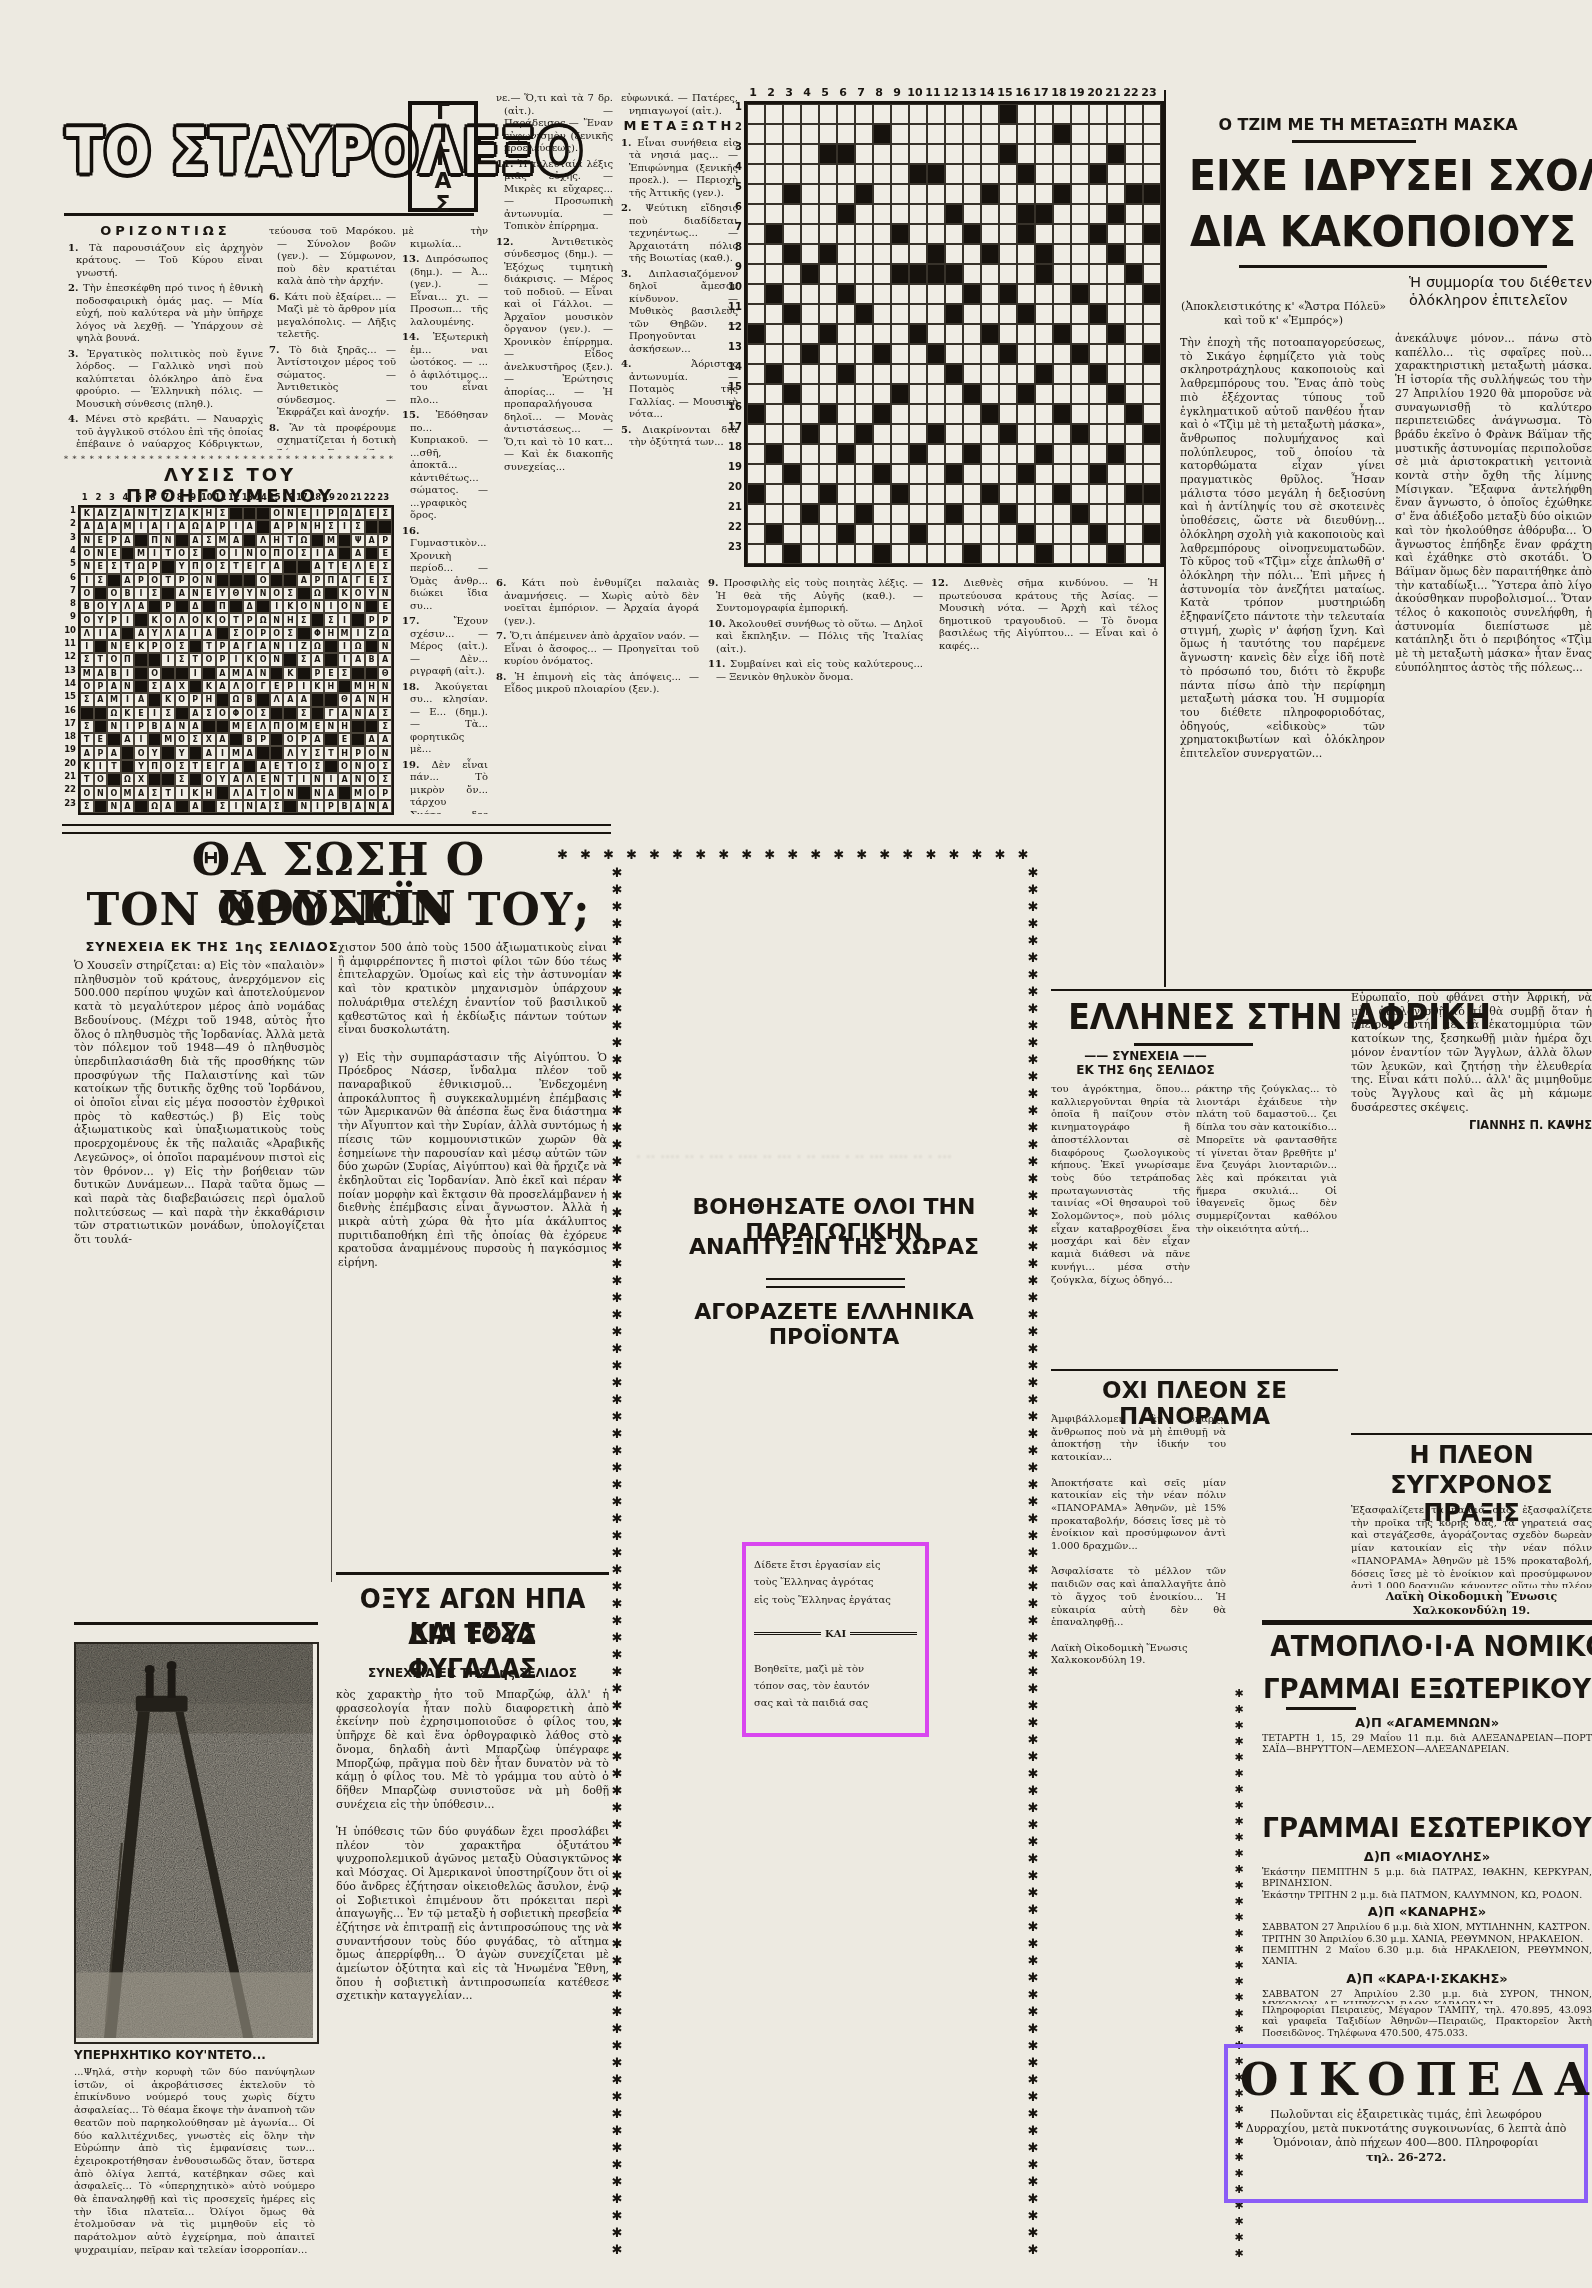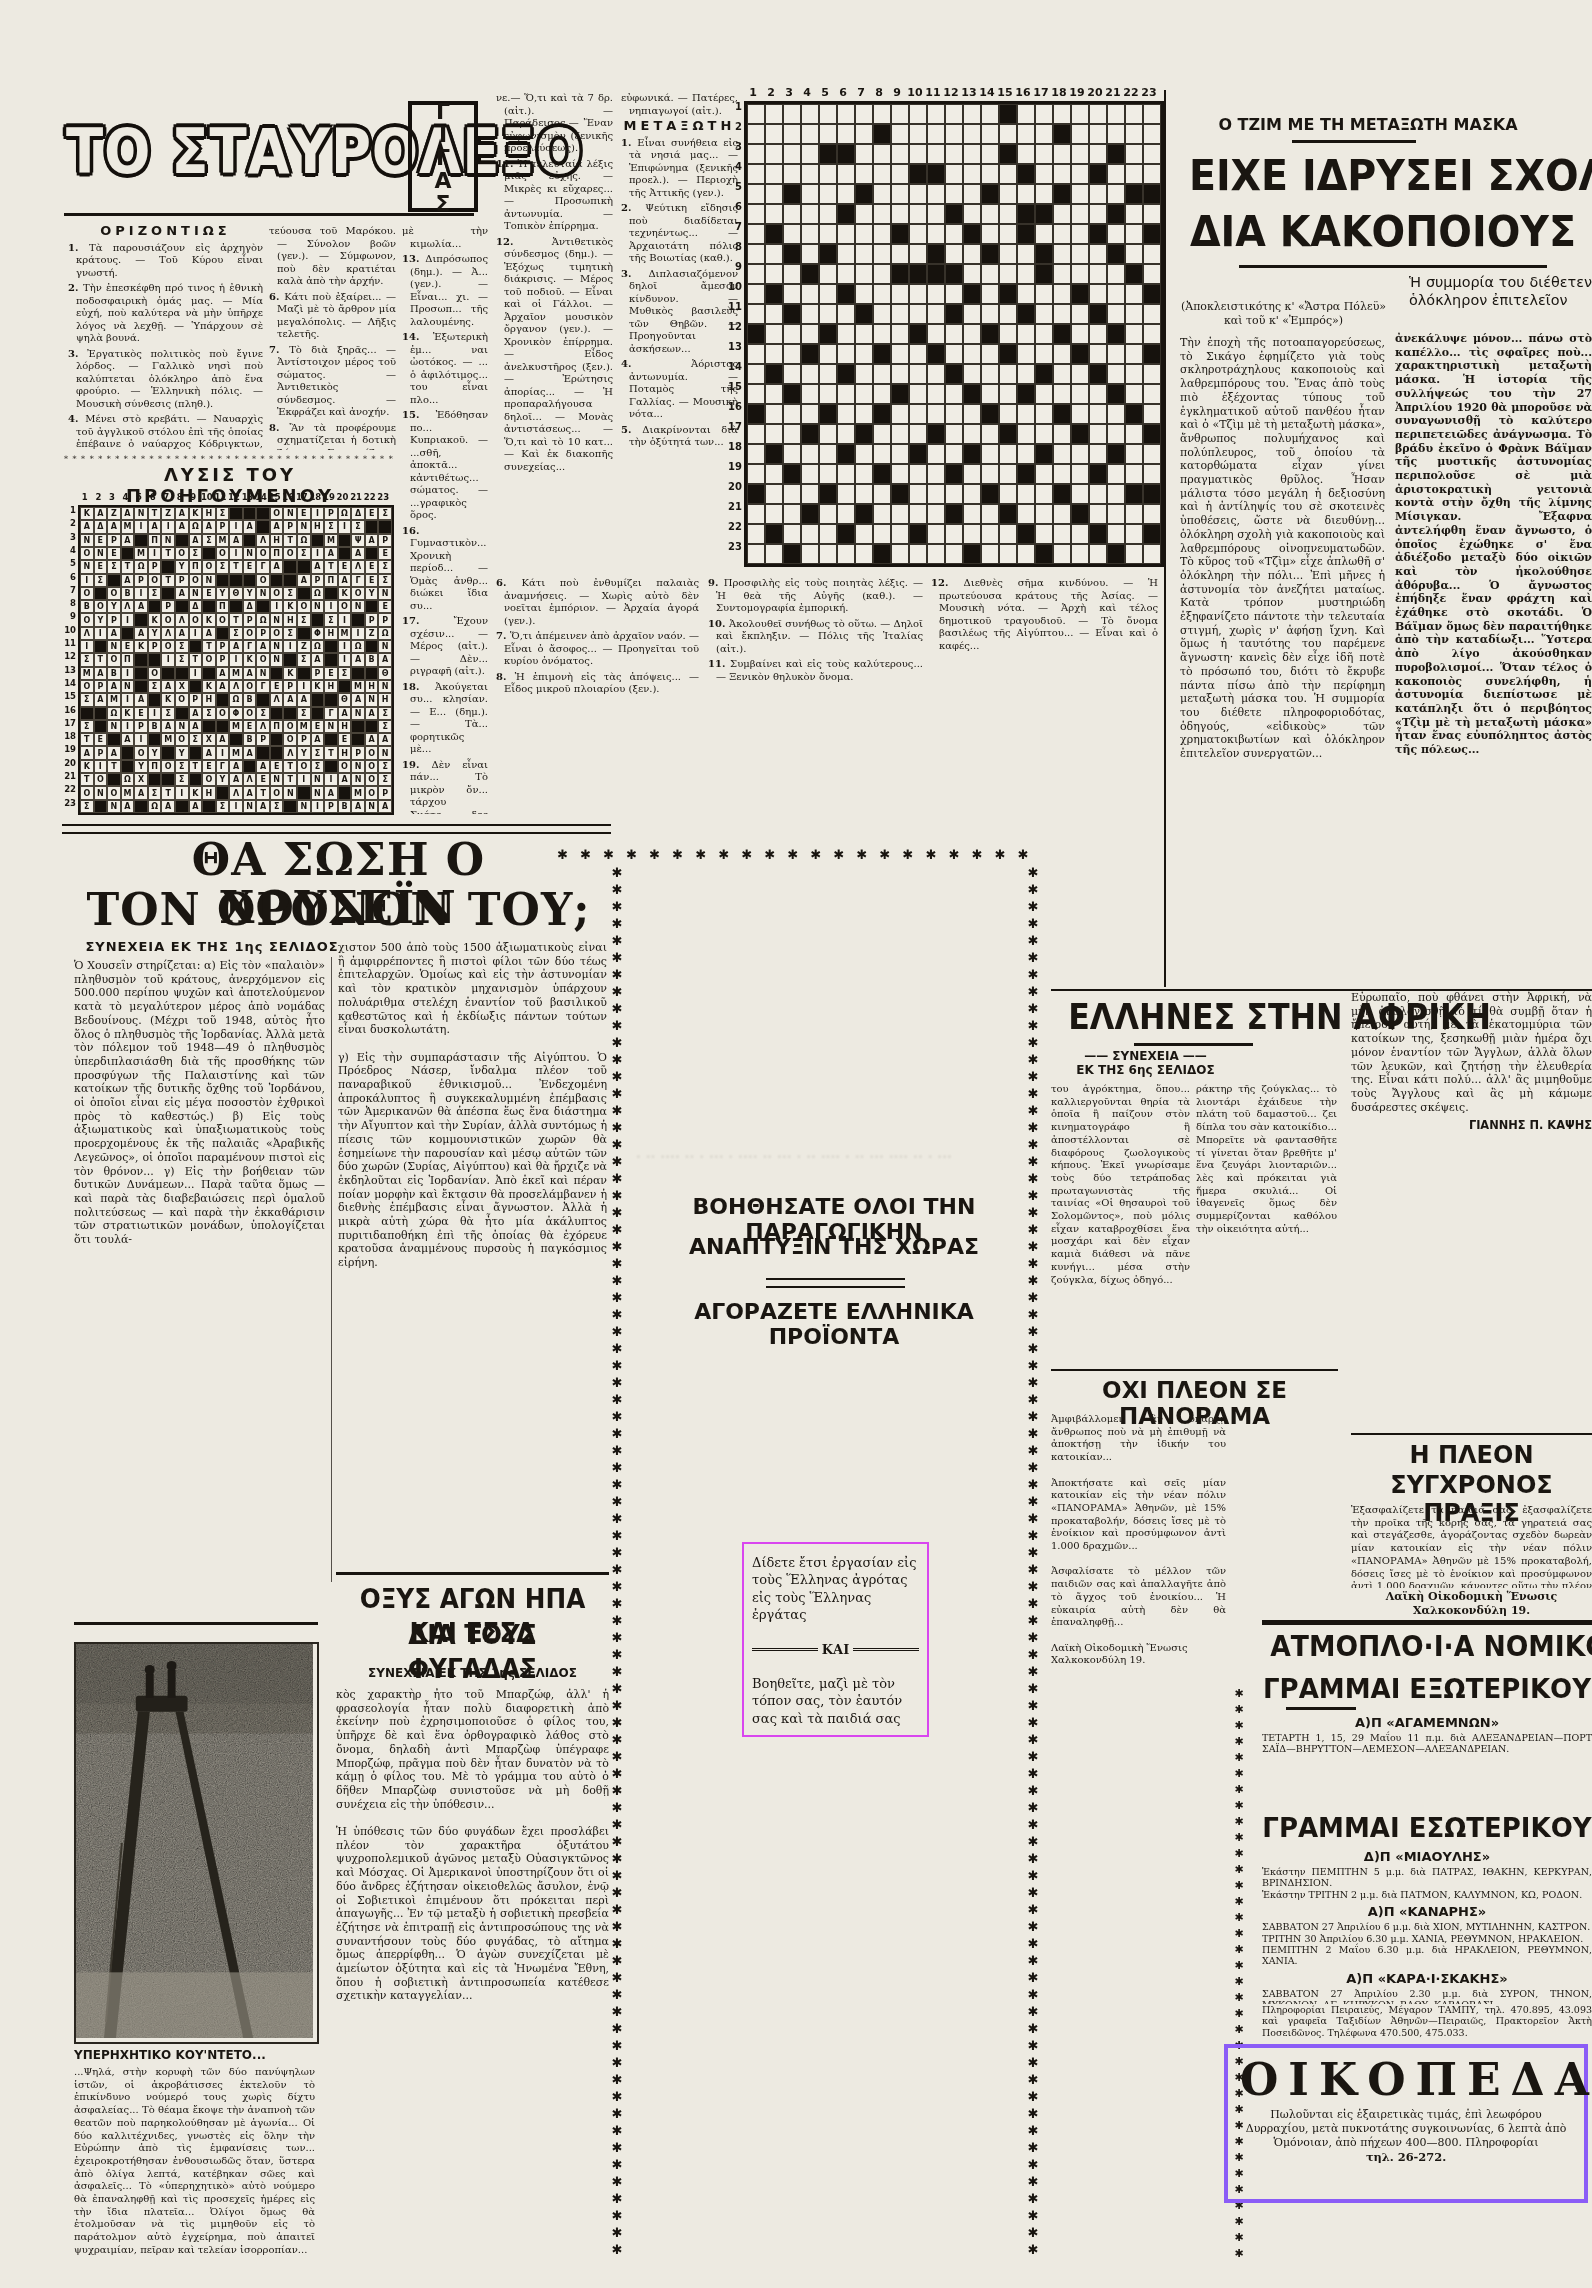--- a/index.html
+++ b/index.html
@@ -66,21 +66,21 @@
   #jim-krule{left:1292px;top:140px;width:124px;height:3px;}
   #jim-h1,#jim-h2{left:1172px;width:422px;height:56px;font-family:"DejaVu Sans",sans-serif;
     font-weight:900;font-size:43px;line-height:52px;text-align:center;transform:scaleX(.92);
     transform-origin:center;white-space:nowrap;}
   #jim-h1{top:149px;} #jim-h2{top:205px;}
   #jim-hrule{left:1239px;top:265px;width:308px;height:3px;}
   #jim-sub{left:1409px;top:273px;width:183px;height:56px;font-family:"DejaVu Sans",sans-serif;
     font-weight:normal;font-size:14.4px;line-height:18px;}
   #jim-credit{left:1180px;top:300px;width:207px;height:34px;font-size:11px;line-height:14px;}
   #jim-col1{left:1180px;top:336px;width:205px;height:651px;overflow:hidden;}
-  #jim-col2{left:1395px;top:332px;width:197px;height:655px;overflow:hidden;font-weight:bold;}
+  #jim-col2{left:1395px;top:332px;width:197px;height:655px;overflow:hidden;}
   #jim-brule{left:1051px;top:989px;width:541px;height:2px;}
   
   #h-drule{left:62px;top:824px;width:549px;height:6px;border-top:2px solid #18140f;border-bottom:2px solid #18140f;}
   #hus-h1,#hus-h2{left:66px;width:545px;height:50px;font-weight:900;font-size:44px;line-height:48px;
     text-align:center;font-family:"DejaVu Serif",serif;letter-spacing:1px;}
   #hus-h1{top:836px;} #hus-h2{top:886px;}
   #hus-cont{left:85px;top:939px;width:254px;height:16px;font-size:13px;letter-spacing:1px;}
   #hus-vrule{left:331px;top:957px;width:1px;height:625px;background:#55504a;}
   #hus-col1{left:74px;top:959px;width:251px;height:655px;overflow:hidden;}
   #hus-col2{left:338px;top:941px;width:269px;height:623px;overflow:hidden;}
@@ -100,22 +100,22 @@
   #stars-top{left:557px;top:846px;width:484px;height:18px;white-space:nowrap;letter-spacing:4px;}
   #stars-left{left:608px;top:864px;width:18px;height:1397px;white-space:pre-line;text-align:center;}
   #stars-right{left:1024px;top:864px;width:18px;height:1397px;white-space:pre-line;text-align:center;}
   #stars-inner{left:1231px;top:1686px;width:16px;height:573px;white-space:pre-line;text-align:center;font-size:11px;line-height:16px;}
   
   #camp-l1{left:647px;top:1194px;width:374px;height:30px;font-family:"DejaVu Sans",sans-serif;font-weight:900;font-size:22px;}
   #camp-l2{left:647px;top:1234px;width:374px;height:30px;font-family:"DejaVu Sans",sans-serif;font-weight:900;font-size:22px;}
   #camp-rule{left:766px;top:1278px;width:139px;height:6px;border-top:2px solid #18140f;border-bottom:2px solid #18140f;}
   #camp-l3{left:647px;top:1299px;width:374px;height:30px;font-family:"DejaVu Sans",sans-serif;font-weight:900;font-size:22px;}
   
-  #wbox{left:742px;top:1542px;width:187px;height:195px;border:2px solid #d946ef;padding:10px 8px;
-    box-sizing:border-box;font-size:13px;line-height:17.4px;}
+  #wbox{left:742px;top:1542px;width:187px;height:195px;border:4px solid #d946ef;padding:10px 8px;
+    box-sizing:border-box;font-size:10px;line-height:17.4px;}
   #wbox .mid{display:flex;align-items:center;gap:4px;font-weight:bold;margin:17px 0;}
   #wbox .mid .bar{flex:1;border-top:3px double #18140f;}
   
   #afr-h{left:1051px;top:995px;width:287px;height:46px;font-family:"DejaVu Sans",sans-serif;
     font-weight:900;font-size:36px;line-height:44px;text-align:center;transform:scaleX(.88);white-space:nowrap;}
   #afr-hrule{left:1134px;top:1043px;width:119px;height:3px;}
   #afr-cont1{left:1053px;top:1049px;width:185px;height:14px;font-size:12px;}
   #afr-cont2{left:1053px;top:1063px;width:185px;height:14px;font-size:12px;}
   #afr-col1{left:1051px;top:1083px;width:139px;height:285px;overflow:hidden;}
   #afr-col2{left:1196px;top:1083px;width:141px;height:285px;overflow:hidden;}

